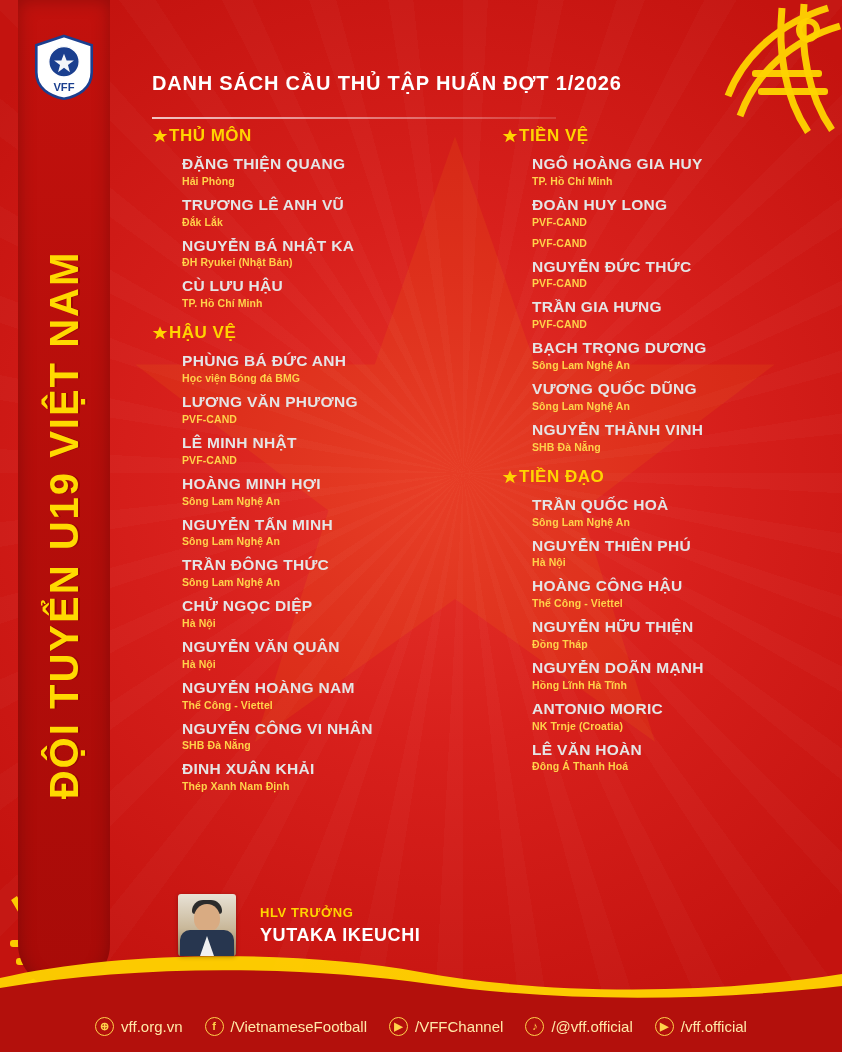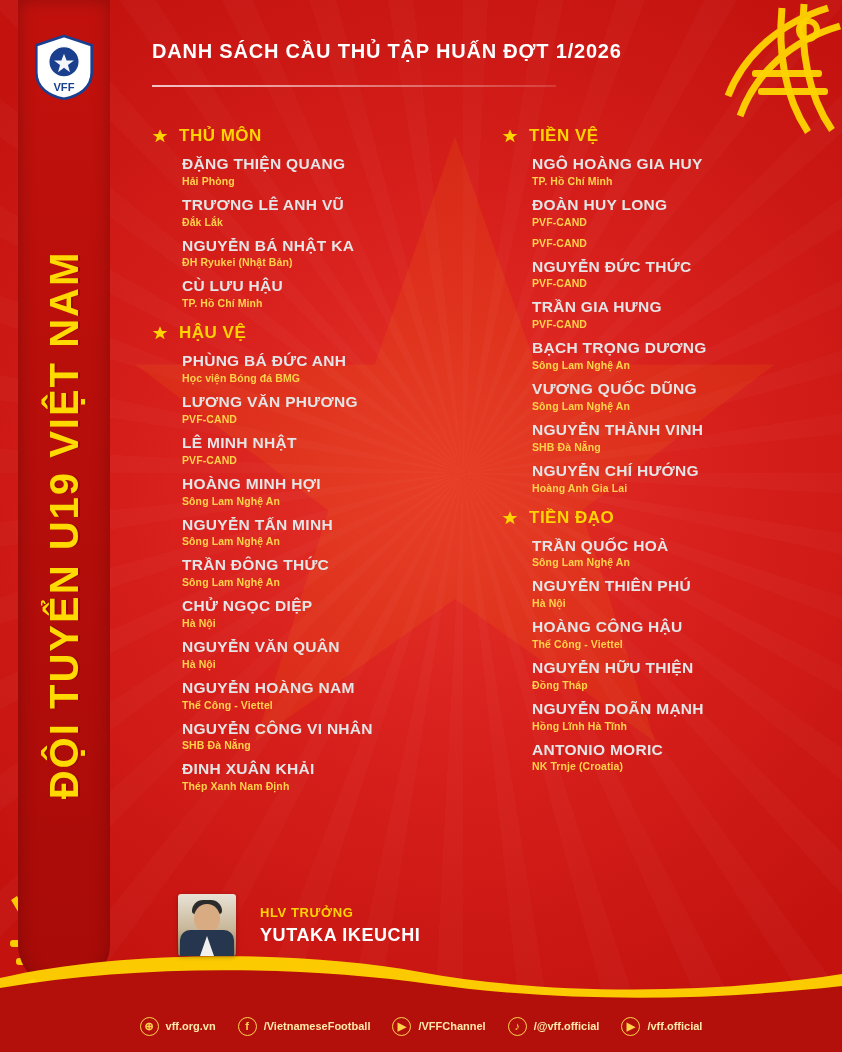--- a/index.html
+++ b/index.html
@@ -68,37 +68,37 @@
     font-size: 40px; font-weight: 700; letter-spacing: 2px;
     color: #ffd900;
     text-shadow: 0 2px 0 rgba(120,0,0,.45);
   }
 
   
   .header {
     position: absolute; left: 152px; top: 40px; right: 34px; z-index: 8;
   }
   .header h1 {
-    font-size: 20px; font-weight: 700; color: #fff; letter-spacing: .8px;
+    font-size: 20px; font-weight: 700; color: #fff; letter-spacing: .8px; margin-top: 32px;
   }
   .header .rule {
     margin-top: 22px; width: 404px; height: 2px;
     background: linear-gradient(90deg, rgba(255,255,255,.75), rgba(255,255,255,.15));
   }
 
   
   .columns {
     position: absolute; left: 152px; top: 126px; right: 28px; z-index: 8;
     display: flex; gap: 50px;
   }
   .col { width: 300px; }
 
   .group { margin-bottom: 14px; }
   .group-head {
-    display: flex; align-items: center; gap: 11px;
+    display: flex; align-items: center; gap: 1px;
     margin-bottom: 9px;
     text-align: center;
   }
   .star {
     width: 16px; height: 16px; flex: 0 0 auto;
     color: #ffd400;
   }
   .group-title {
     font-size: 17px; font-weight: 700; color: #ffd400; letter-spacing: .5px;
   }
@@ -157,21 +157,21 @@
     display: flex; align-items: center; justify-content: center; gap: 22px;
     z-index: 10;
   }
   .f-item { display: flex; align-items: center; gap: 7px; }
   .f-ic {
     width: 19px; height: 19px; border-radius: 50%;
     border: 1.6px solid #ffd24a; color: #ffd24a;
     display: flex; align-items: center; justify-content: center;
     font-size: 11px; font-weight: 700; line-height: 1;
   }
-  .f-tx { font-size: 11px; color: #ffe9a8; font-weight: 700; }
+  .f-tx { font-size: 15px; color: #ffe9a8; font-weight: 400; }
 </style>
 </head>
 <body>
 
 <div class="bg"></div>
 <div class="bg-rays"></div>
 <svg class="bg-star" viewBox="0 0 100 100">
   <polygon points="50,2 61.8,35.5 97,35.5 68.6,57 79.4,91 50,70 20.6,91 31.4,57 3,35.5 38.2,35.5" fill="#ffd400" opacity=".55"></polygon>
 </svg>
 
@@ -338,24 +338,20 @@
             <div class="p-club">Sông Lam Nghệ An</div>
           </div>
           <div class="player">
             <div class="p-name">VƯƠNG QUỐC DŨNG</div>
             <div class="p-club">Sông Lam Nghệ An</div>
           </div>
           <div class="player">
             <div class="p-name">NGUYỄN THÀNH VINH</div>
             <div class="p-club">SHB Đà Nẵng</div>
           </div>
-          <div class="player">
-            <div class="p-name">NGUYỄN CHÍ HƯỚNG</div>
-            <div class="p-club">Hoàng Anh Gia Lai</div>
-          </div>
         </div>
       </div>
       <div class="group">
         <div class="group-head">
           <svg class="star" viewBox="0 0 24 24">
             <polygon points="12,2 15,9 23,9 16.5,13.8 19,21.5 12,16.8 5,21.5 7.5,13.8 1,9 9,9" fill="#ffd400"></polygon>
           </svg>
           <div class="group-title">TIỀN ĐẠO</div>
         </div>
         <div class="players">
@@ -375,20 +371,24 @@
             <div class="p-name">NGUYỄN HỮU THIỆN</div>
             <div class="p-club">Đồng Tháp</div>
           </div>
           <div class="player">
             <div class="p-name">NGUYỄN DOÃN MẠNH</div>
             <div class="p-club">Hồng Lĩnh Hà Tĩnh</div>
           </div>
           <div class="player">
             <div class="p-name">ANTONIO MORIC</div>
             <div class="p-club">NK Trnje (Croatia)</div>
+          </div>
+          <div class="player">
+            <div class="p-name">LÊ VĂN HOÀN</div>
+            <div class="p-club">Đông Á Thanh Hoá</div>
           </div>
         </div>
       </div>
     </div>
 </div>
 
 <div class="coach">
   <div class="coach-photo">
     <div class="hair"></div>
     <div class="head"></div>

